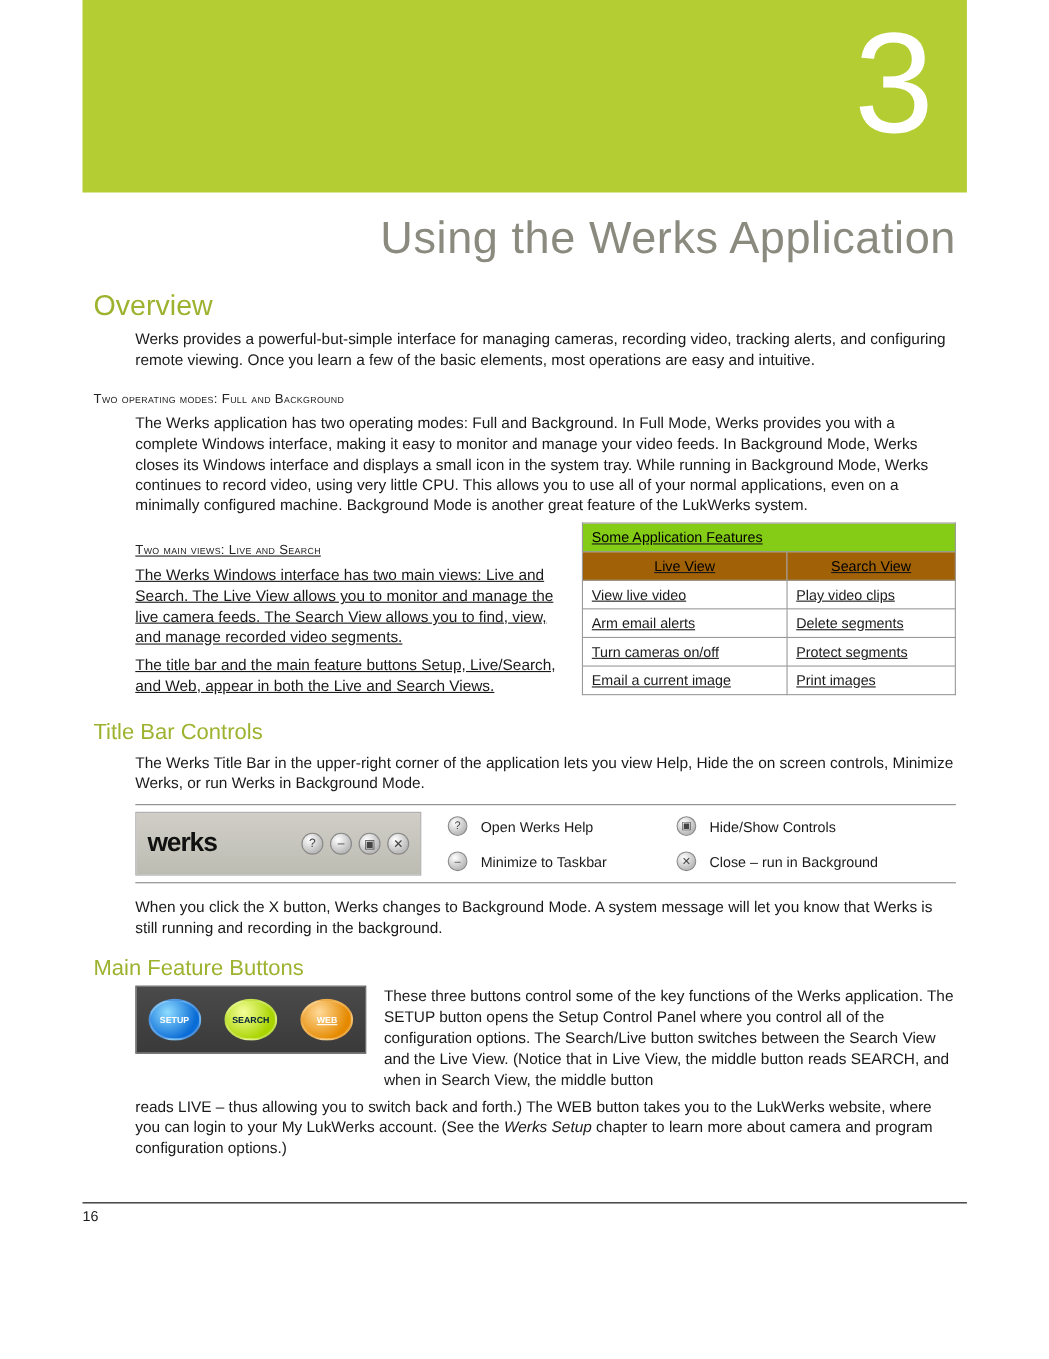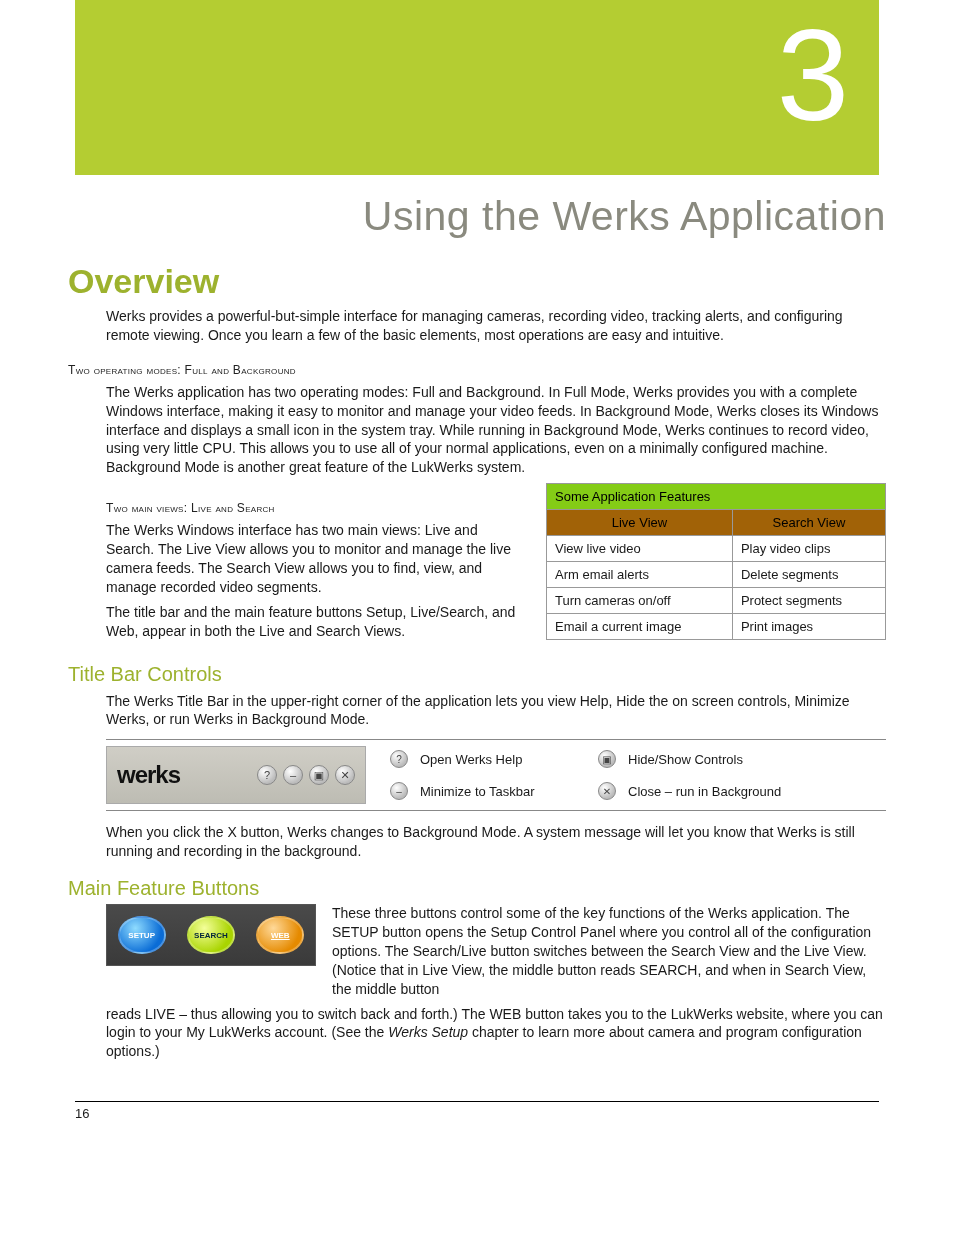--- a/index.html
+++ b/index.html
@@ -26,35 +26,35 @@
     position: absolute;
     right: 30px;
     top: 10px;
     font-family: "Century Gothic", "Gill Sans", Arial, sans-serif;
     font-size: 130px;
     font-weight: 300;
     color: #fff;
     line-height: 1;
   }
   .content {
-    padding: 0 68px;
+    padding: 0 85px;
   }
   h1.page-title {
     font-family: "Century Gothic", "Gill Sans", Arial, sans-serif;
     font-weight: 300;
     font-size: 41px;
     color: #8a8a7f;
     text-align: right;
     margin: 18px 0 22px;
     letter-spacing: 0.5px;
   }
   h2.section {
     font-family: "Century Gothic", "Gill Sans", Arial, sans-serif;
-    font-weight: 700;
-    font-size: 34px;
+    font-weight: 400;
+    font-size: 26px;
     color: #9db22e;
     margin: 14px 0 4px;
   }
   h3.subsection {
     font-family: "Century Gothic", "Gill Sans", Arial, sans-serif;
     font-weight: 300;
     font-size: 20px;
     color: #9db22e;
     margin: 16px 0 4px;
   }
@@ -71,20 +71,21 @@
     margin: 6px 0;
     line-height: 1.35;
   }
   .indent {
     margin-left: 38px;
   }
   .two-col {
     display: flex;
     gap: 22px;
     align-items: flex-start;
+    text-decoration: underline;
   }
   .two-col .left { flex: 1 1 auto; }
   .two-col .right { flex: 0 0 340px; }
 
   
   .feature-table {
     border-collapse: collapse;
     width: 340px;
     font-size: 13px;
   }

